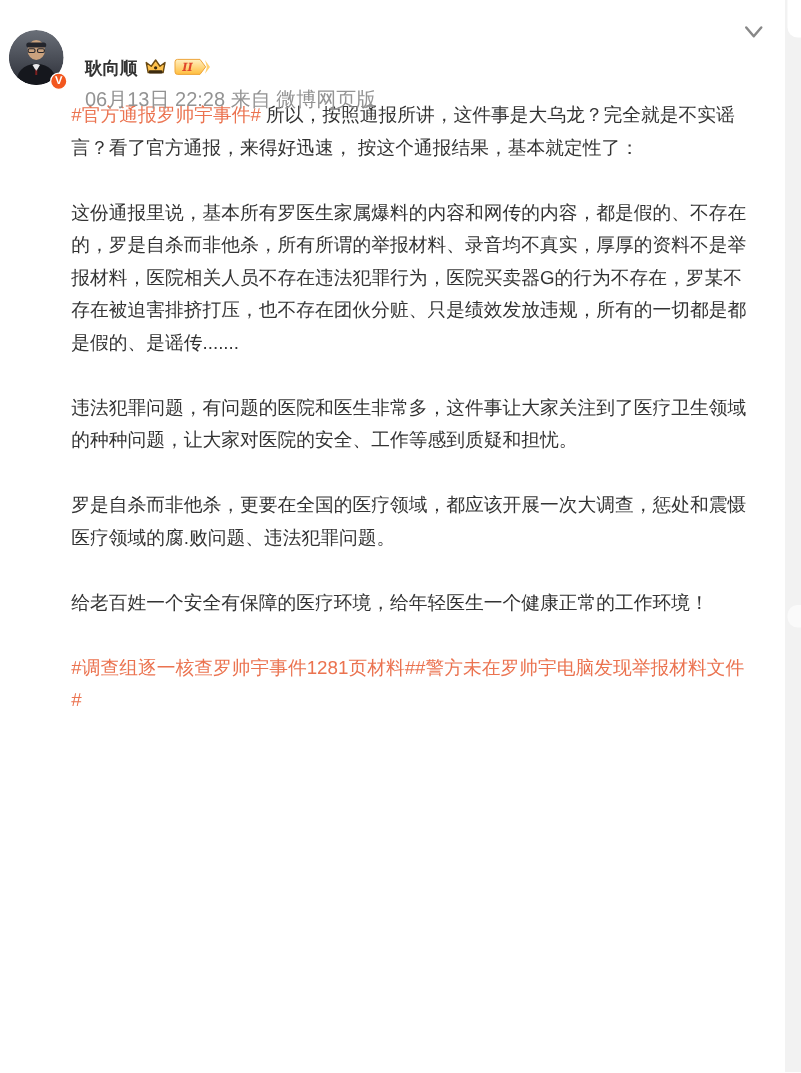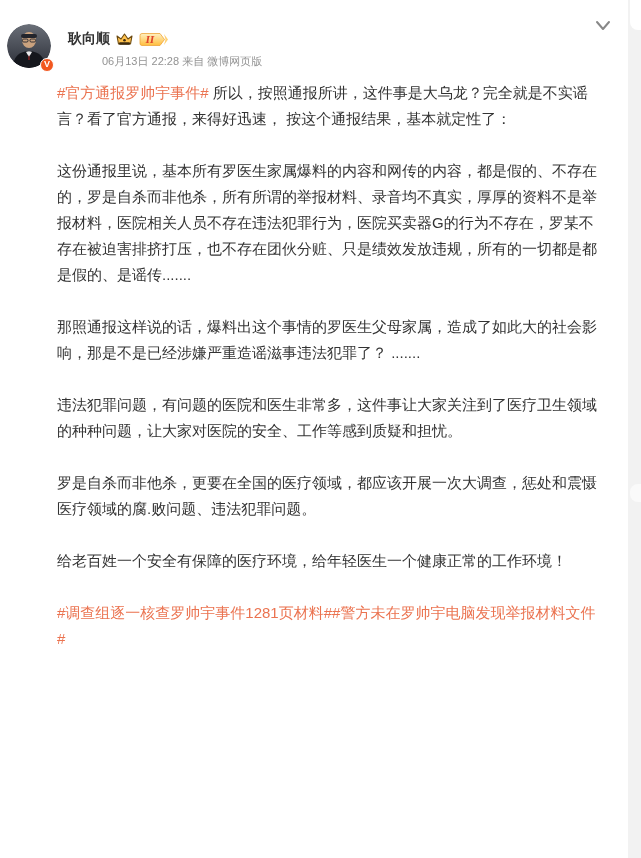--- a/index.html
+++ b/index.html
@@ -47,27 +47,27 @@
   .v-badge {
     position: absolute; right: -3px; bottom: -4px;
     width: 14px; height: 14px; border-radius: 50%;
     background: #f2571f;
     border: 1.5px solid #ffffff;
     color: #ffffff;
     font-size: 9px; font-weight: 700;
     line-height: 11px; text-align: center;
   }
   .header-info { position: absolute; left: 68px; top: 30px; }
-  .username-row { display: flex; align-items: center; gap: 5px; }
+  .username-row { display: flex; gap: 5px; margin-top: 16px; }
   .username {
     font-size: 14px; font-weight: 700; color: #333333;
     cursor: pointer; text-decoration: none;
   }
   .crown-badge, .level-badge { display: inline-flex; cursor: pointer; text-decoration: underline; }
-  .meta-row { margin-top: 6px; font-size: 11px; color: #939393; margin-left: 34px; }
+  .meta-row { margin-top: 6px; font-size: 16px; color: #939393; }
   .meta-row .src { color: #939393; }
   
   .post-body {
     padding: 12px 41px 0 57px;
     font-size: 15px;
     line-height: 26px;
     color: #333333;
   }
   .post-body p { margin: 0 0 26px 0; }
   .post-body p:last-child { margin-bottom: 0; }
@@ -139,21 +139,20 @@
         <span>06月13日 22:28</span>
         <span>来自</span>
         <span class="src">微博网页版</span>
       </div>
     </div>
   </div>
 
   <div class="post-body">
     <p><a class="wb-link">#官方通报罗帅宇事件#</a><span> 所以，按照通报所讲，这件事是大乌龙？完全就是不实谣言？看了官方通报，来得好迅速， 按这个通报结果，基本就定性了：</span></p>
     <p>这份通报里说，基本所有罗医生家属爆料的内容和网传的内容，都是假的、不存在的，罗是自杀而非他杀，所有所谓的举报材料、录音均不真实，厚厚的资料不是举报材料，医院相关人员不存在违法犯罪行为，医院买卖器G的行为不存在，罗某不存在被迫害排挤打压，也不存在团伙分赃、只是绩效发放违规，所有的一切都是都是假的、是谣传.......</p>
-    <p>那照通报这样说的话，爆料出这个事情的罗医生父母家属，造成了如此大的社会影响，那是不是已经涉嫌严重造谣滋事违法犯罪了？ .......</p>
     <p>违法犯罪问题，有问题的医院和医生非常多，这件事让大家关注到了医疗卫生领域的种种问题，让大家对医院的安全、工作等感到质疑和担忧。</p>
     <p>罗是自杀而非他杀，更要在全国的医疗领域，都应该开展一次大调查，惩处和震慑医疗领域的腐.败问题、违法犯罪问题。</p>
     <p>给老百姓一个安全有保障的医疗环境，给年轻医生一个健康正常的工作环境！</p>
     <p><a class="wb-link">#调查组逐一核查罗帅宇事件1281页材料#</a><a class="wb-link">#警方未在罗帅宇电脑发现举报材料文件#</a> </p>
   </div>
 
   <div class="side-strip">
     <div class="notch-top"></div>
     <div class="notch-mid"></div>
   </div>

